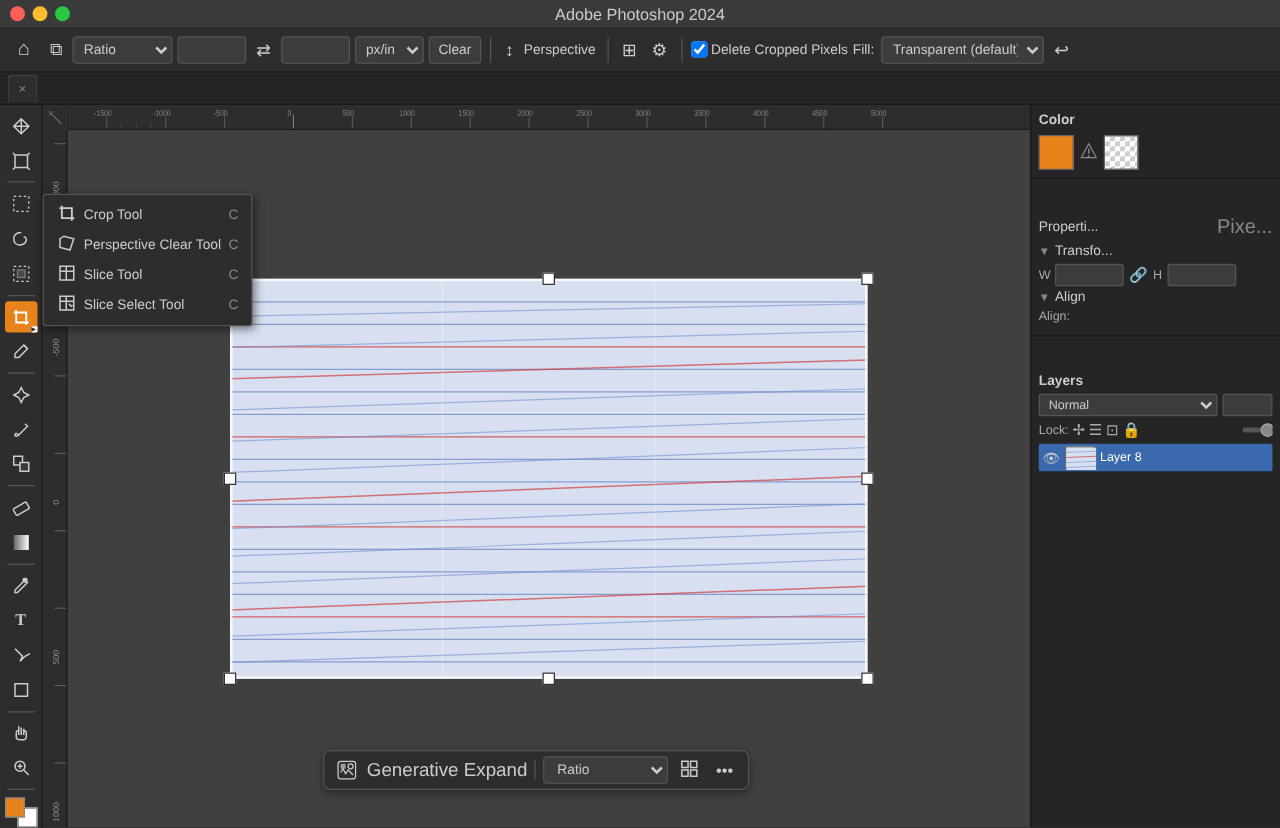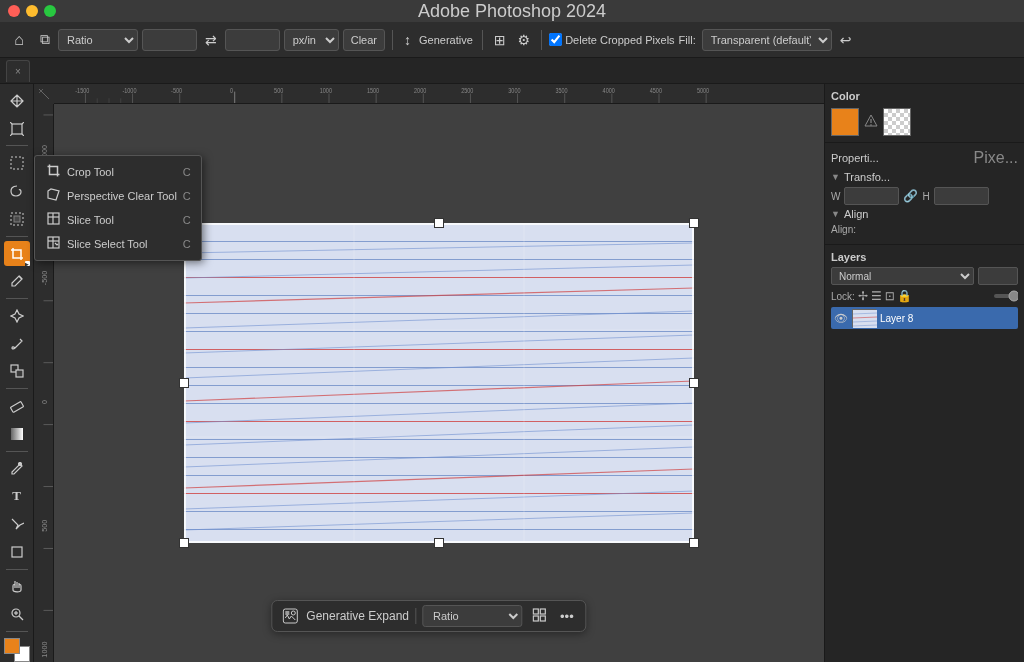--- a/index.html
+++ b/index.html
@@ -31,21 +31,21 @@
     }
     .traffic-light {
       width: 12px;
       height: 12px;
       border-radius: 50%;
     }
     .tl-red { background: #ff5f57; }
     .tl-yellow { background: #febc2e; }
     .tl-green { background: #28c840; }
     #app-title {
-      font-size: 18px;
+      font-size: 13px;
       color: #ccc;
     }
 
     
     #options-bar {
       height: 36px;
       background: #2d2d2d;
       border-bottom: 1px solid #1a1a1a;
       display: flex;
       align-items: center;
@@ -345,21 +345,21 @@
     .crop-bar-icon {
       width: 20px;
       height: 20px;
       display: flex;
       align-items: center;
       justify-content: center;
       font-size: 12px;
       color: #ccc;
     }
     .crop-bar-label {
-      font-size: 12px;
+      font-size: 15px;
       color: #ccc;
     }
     .crop-bar-select {
       background: #3c3c3c;
       border: 1px solid #555;
       color: #ccc;
       font-size: 11px;
       padding: 2px 6px;
       border-radius: 3px;
       height: 22px;
@@ -380,20 +380,21 @@
       background: #555;
     }
 
     
     #right-panel {
       width: 200px;
       background: #252525;
       border-left: 1px solid #1a1a1a;
       display: flex;
       flex-direction: column;
+      gap: 24px;
     }
 
     
     #color-panel {
       border-bottom: 1px solid #1a1a1a;
       padding: 6px;
     }
     .panel-title {
       font-size: 11px;
       color: #ccc;
@@ -576,21 +577,21 @@
   </select>
   <input type="text" class="opt-input" style="width: 55px;" placeholder="">
   <button class="opt-icon-btn">⇄</button>
   <input type="text" class="opt-input" style="width: 55px;" placeholder="">
   <select class="opt-select" style="width:55px;">
     <option>px/in</option>
   </select>
   <button class="opt-btn">Clear</button>
   <div class="opt-sep"></div>
   <button class="opt-icon-btn">↕</button>
-  <span class="opt-label">Generative</span>
+  <span class="opt-label">Perspective</span>
   <div class="opt-sep"></div>
   <button class="opt-icon-btn">⊞</button>
   <button class="opt-icon-btn">⚙</button>
   <div class="opt-sep"></div>
   <div class="opt-checkbox">
     <input type="checkbox" checked="" style="">
     <span>Delete Cropped Pixels</span>
   </div>
   <span class="opt-label">Fill:</span>
   <select class="opt-select" style="width:130px;">

